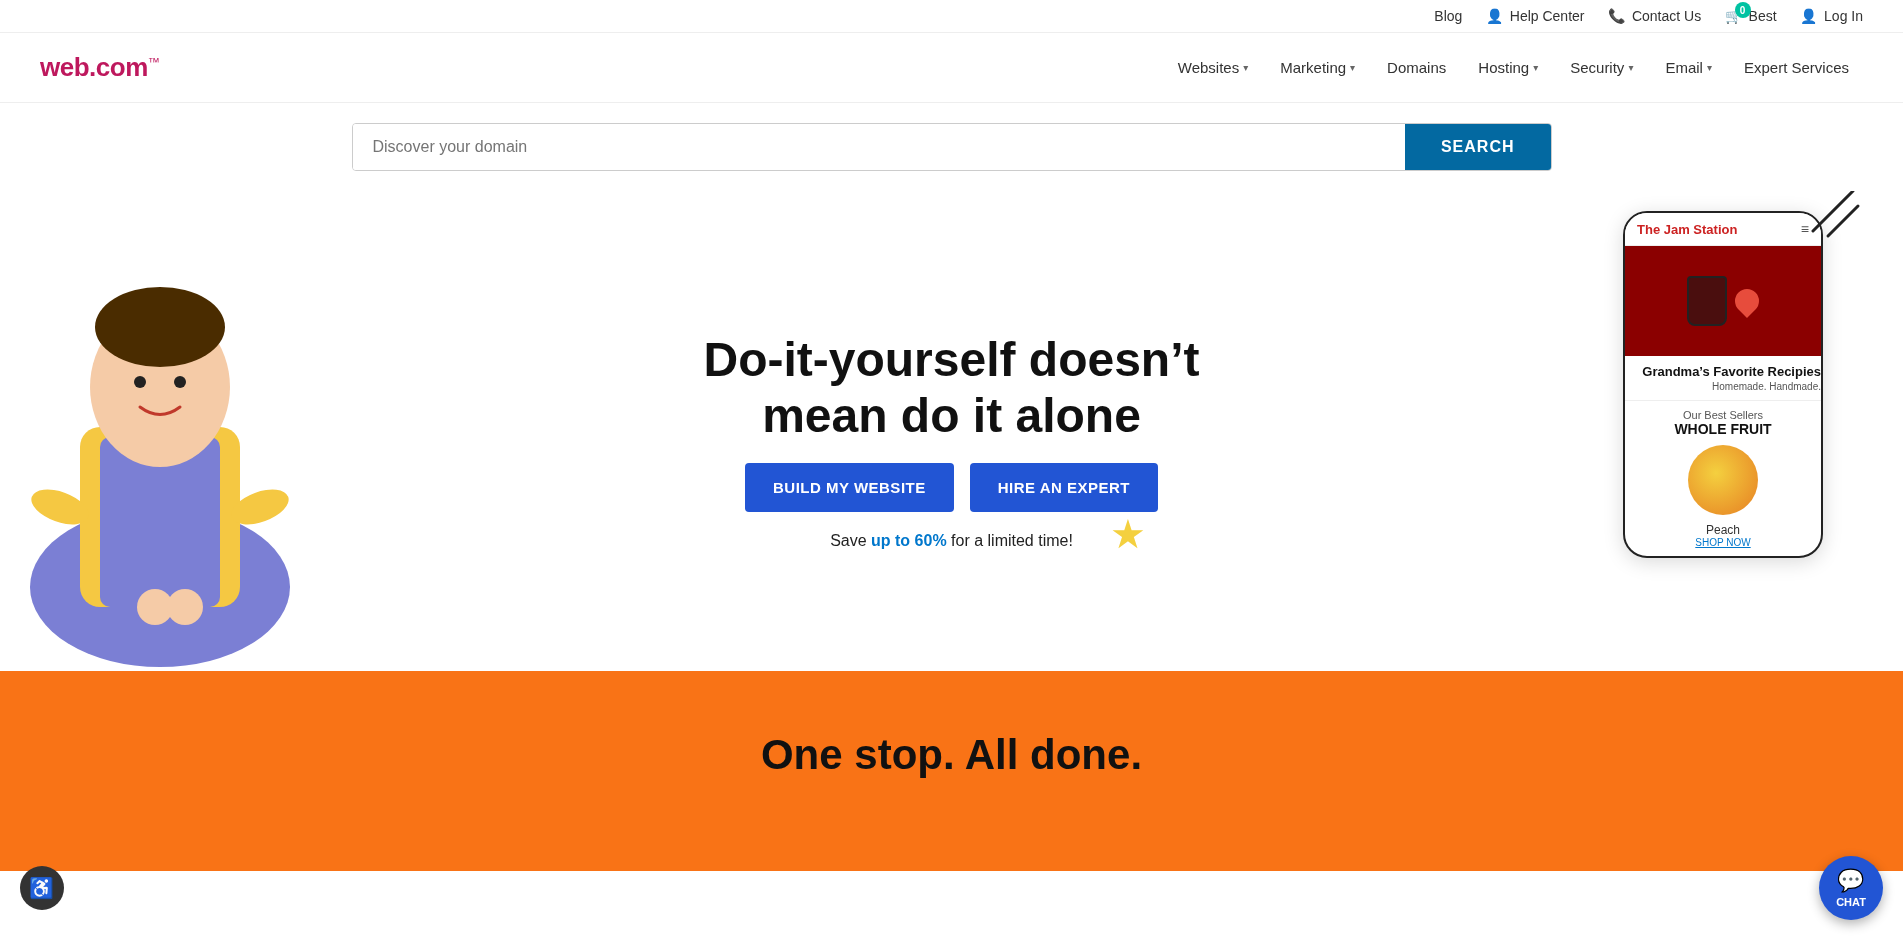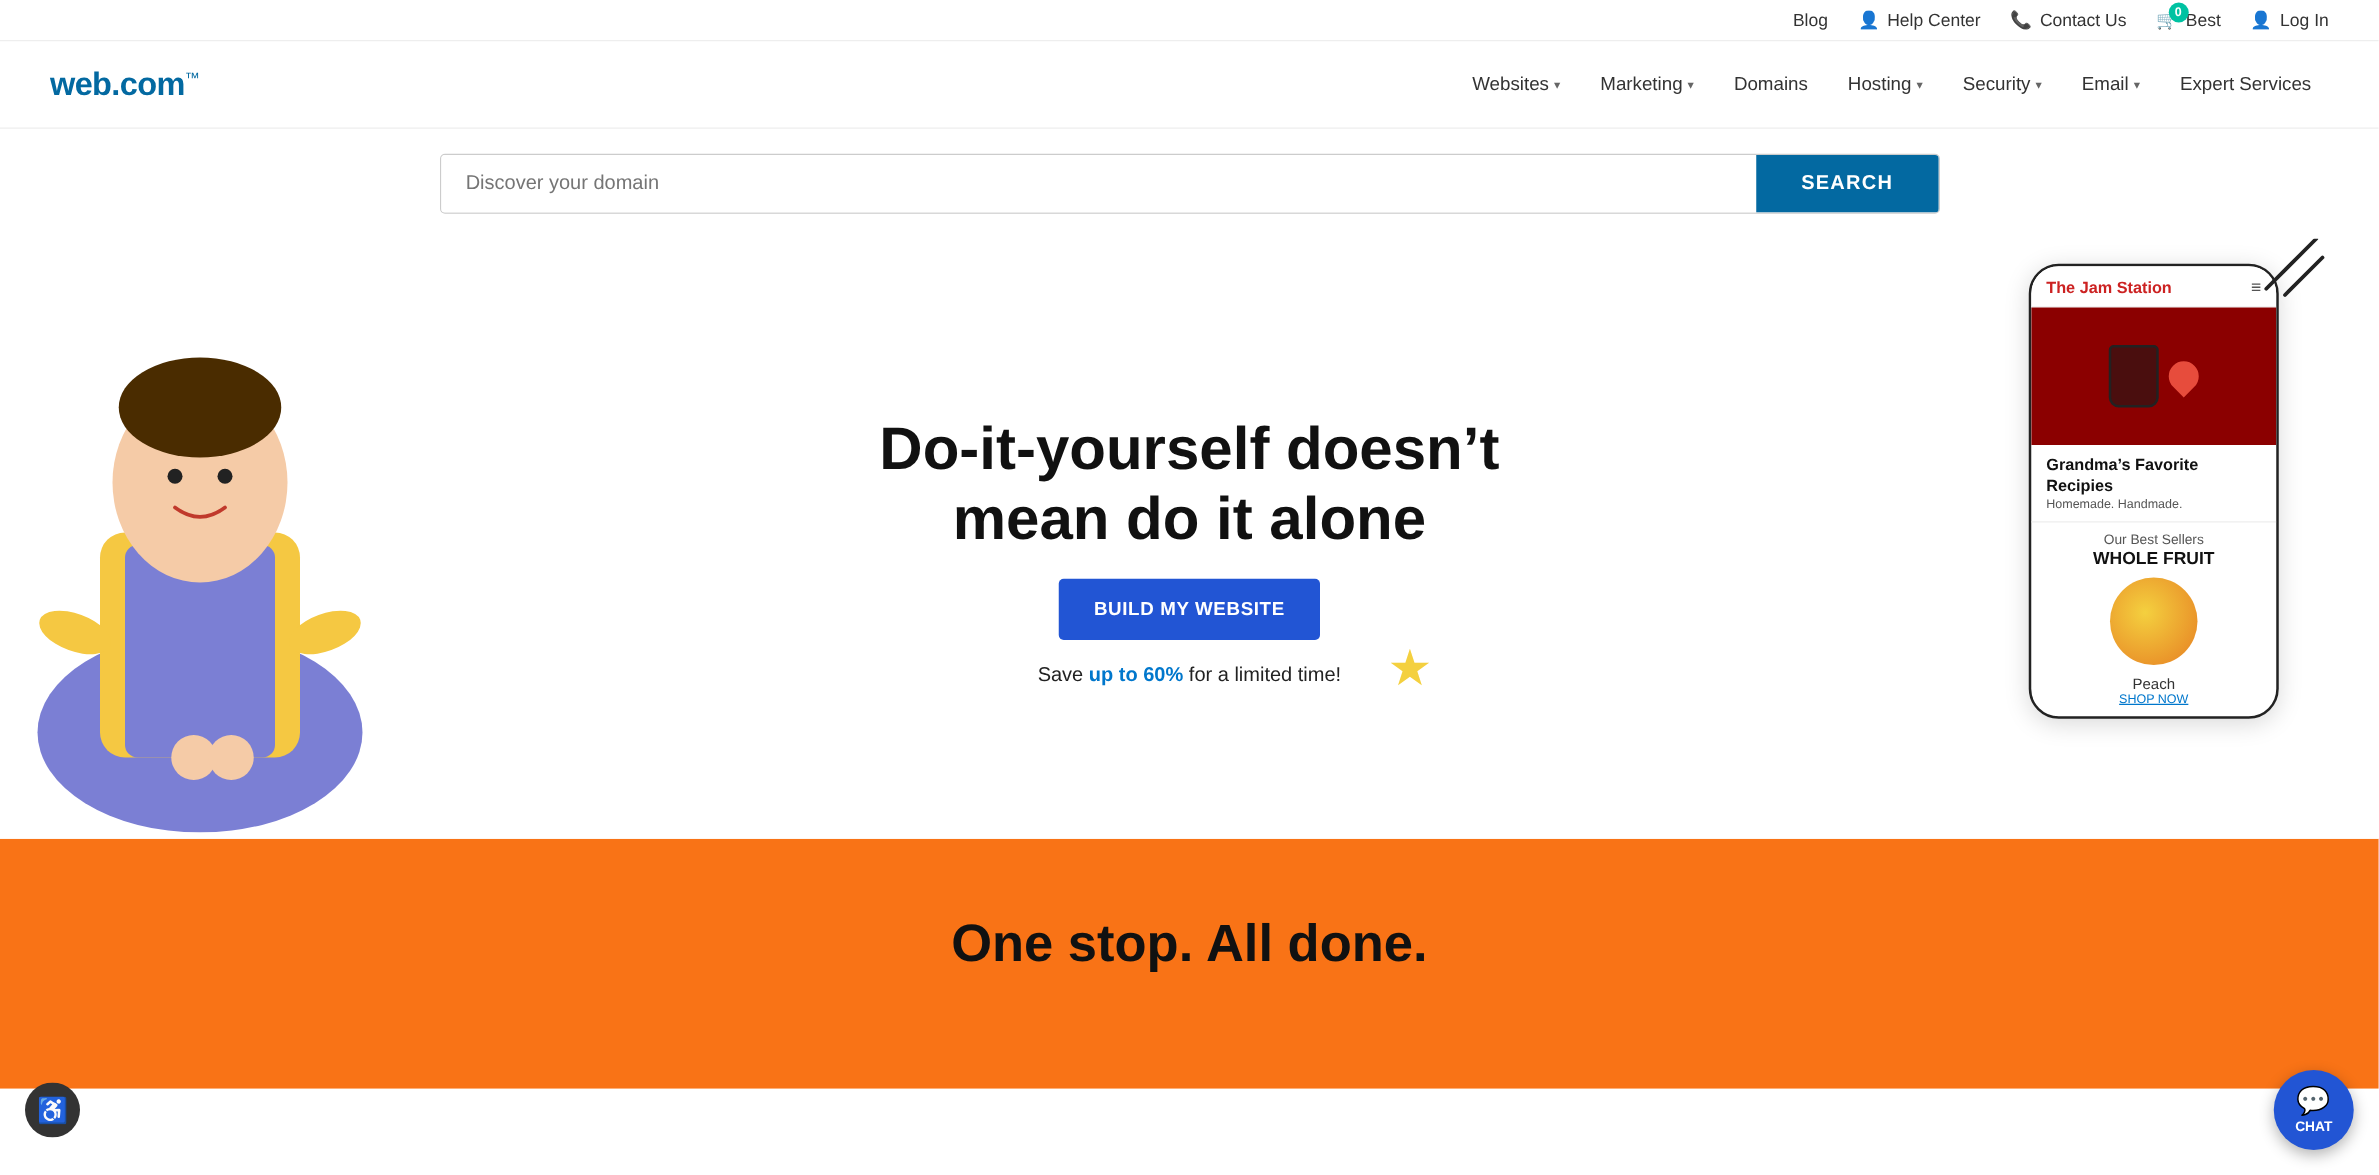--- a/index.html
+++ b/index.html
@@ -40,21 +40,21 @@
     .header {
       display: flex;
       align-items: center;
       padding: 0 40px;
       height: 70px;
       border-bottom: 1px solid #eee;
     }
     .logo {
       font-size: 26px;
       font-weight: bold;
-      color: #0369a1;
+      color: #be185d;
       margin-right: auto;
       letter-spacing: -0.5px;
     }
     .logo sup { font-size: 12px; font-weight: normal; }
 
     
     .nav {
       display: flex;
       align-items: center;
       gap: 4px;
@@ -203,21 +203,22 @@
       justify-content: space-between;
       border-bottom: 1px solid #eee;
     }
     .phone-brand {
       color: #cc2222;
       font-weight: bold;
       font-size: 13px;
     }
     .phone-menu { color: #555; font-size: 14px; }
     .phone-hero-text {
-      padding: 8px 12px;
+      padding: 8px 0;
+      text-align: right;
     }
     .phone-hero-text h3 { font-size: 13px; font-weight: bold; color: #111; line-height: 1.3; }
     .phone-hero-text p { font-size: 10px; color: #555; }
     .phone-section {
       padding: 8px 12px;
       text-align: center;
       border-top: 1px solid #eee;
     }
     .phone-section-label { font-size: 11px; color: #555; }
     .phone-section-title { font-size: 14px; font-weight: bold; color: #111; }
@@ -411,20 +412,21 @@
 
       <circle cx="155" cy="400" r="18" fill="#f5cba7"></circle>
       <circle cx="185" cy="400" r="18" fill="#f5cba7"></circle>
     </svg>
   </div>
 
   <div class="hero-content">
     <h1 class="hero-title">Do-it-yourself doesn’t mean do it alone</h1>
     <div class="hero-buttons">
       <button class="btn-primary">BUILD MY WEBSITE</button>
+      <button class="btn-secondary">HIRE AN EXPERT</button>
     </div>
     <p class="hero-save">
       <span>Save </span><span class="hero-save-highlight">up to 60%</span><span> for a limited time!</span>
     </p>
   </div>
 
   <div class="deco-star">★</div>
 
   <div class="hero-phone">
 

